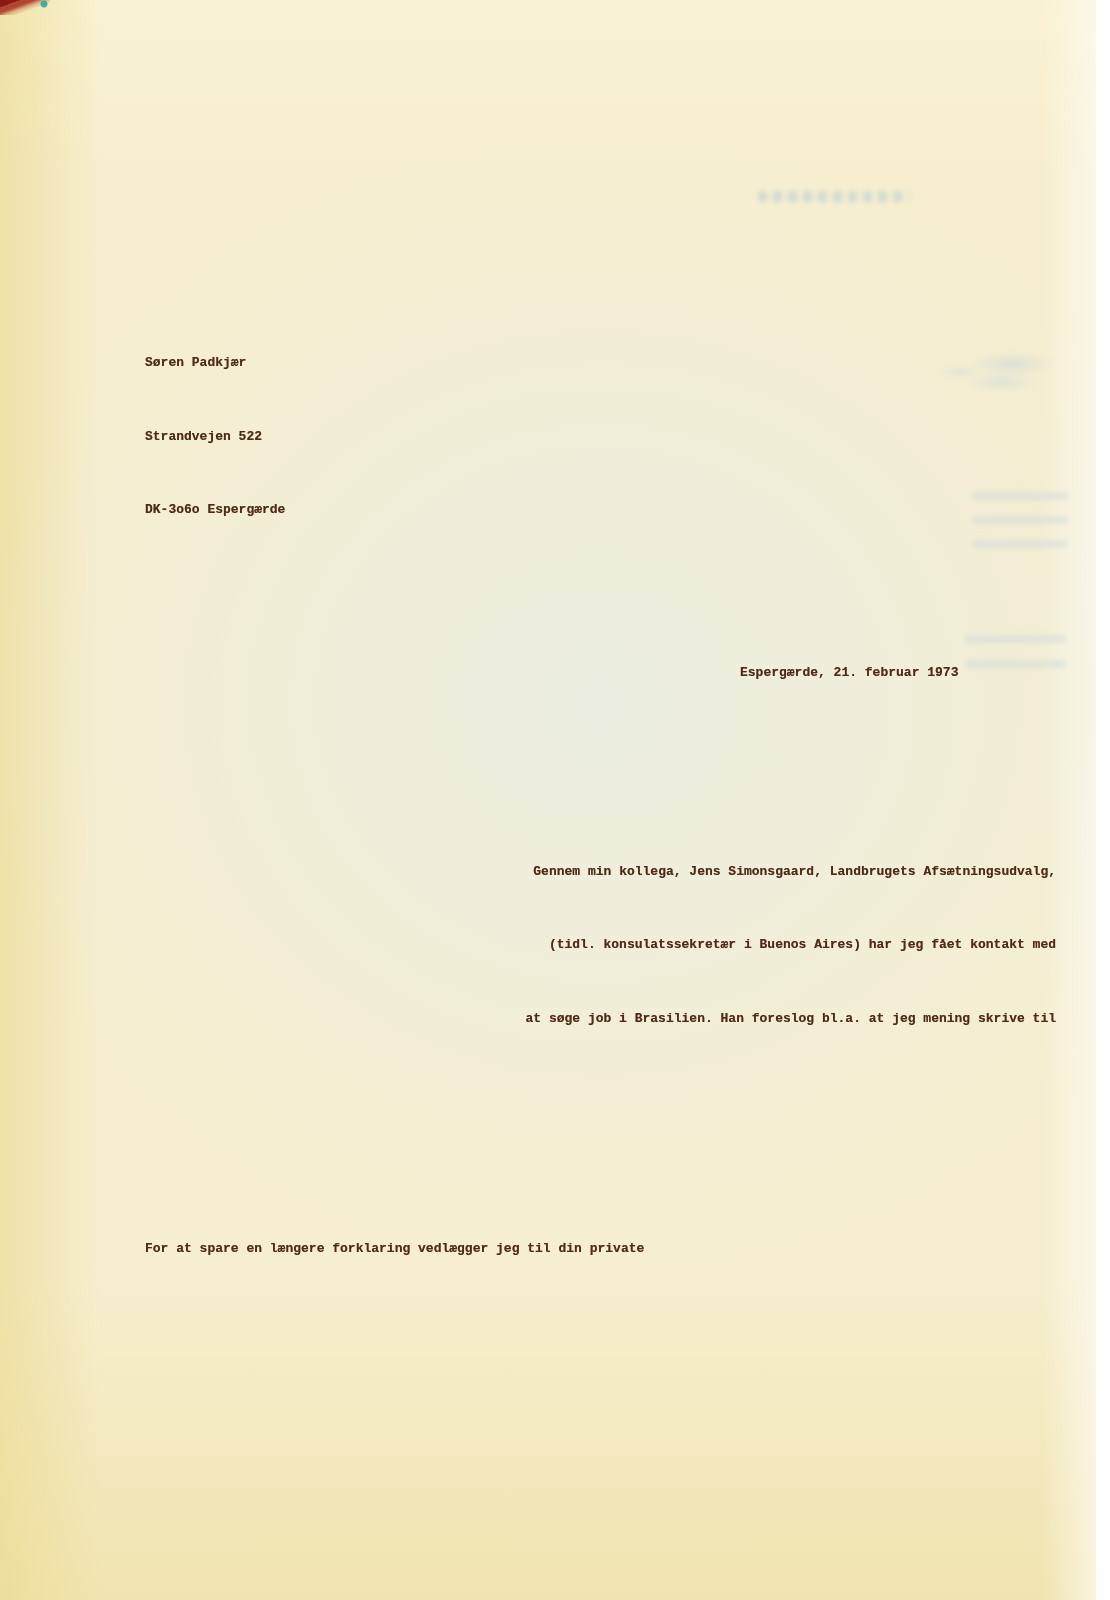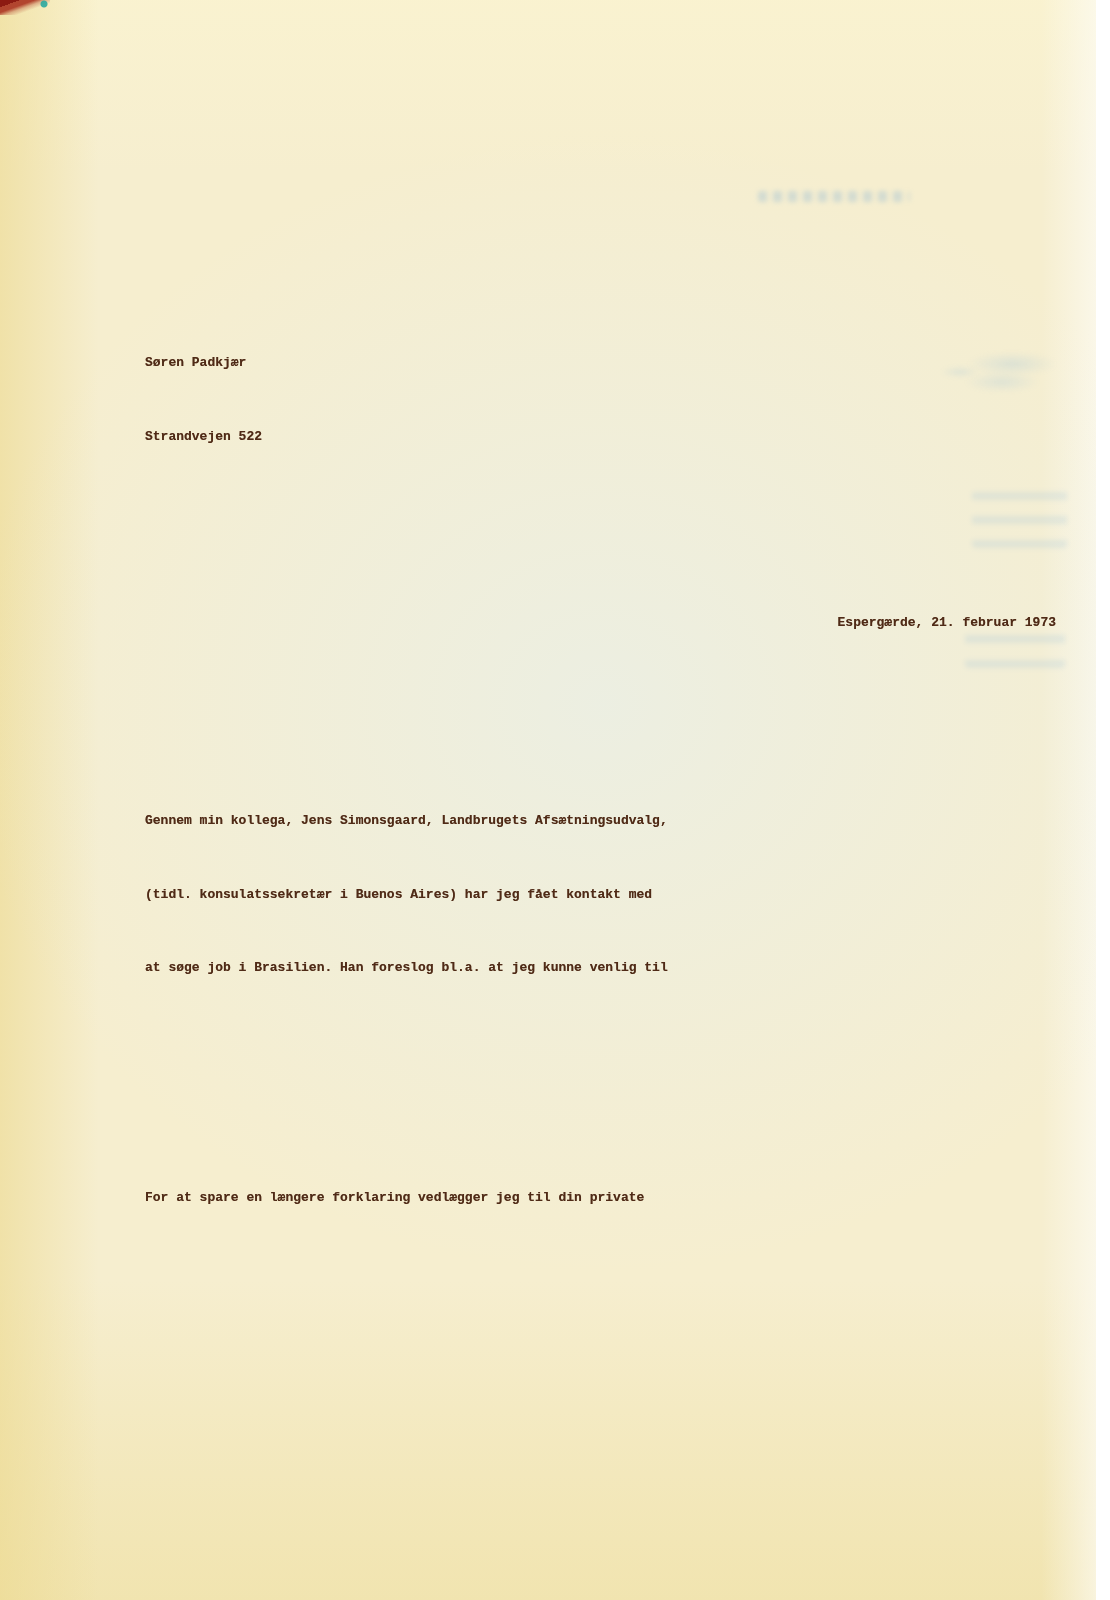--- a/index.html
+++ b/index.html
@@ -18,23 +18,23 @@
       #f6eecf;
     font-family:"Liberation Mono","DejaVu Sans Mono",monospace;
     font-size:13px;
     font-weight:700;
     line-height:24.5px;
     color:#4f2a16;
     text-shadow:0 0 0.6px rgba(79,42,22,0.55);
     white-space:pre;
   }
   .sender{margin:0;}
-  .dateline{margin-top:39px;margin-left:595px;text-align:right;}
+  .dateline{margin-top:16px;margin-left:595px;}
   .salutation{margin-top:72px;}
-  .para-1{margin-top:27px;}
+  .para-1{margin-top:27px;text-align:right;}
   .para-2{margin-top:34px;}
   .line{height:24.5px;}
   
   .corner-artifact{
     position:absolute;left:0;top:0;width:50px;height:15px;
     background:
       radial-gradient(circle at 44px 4px, rgba(42,168,160,0.9) 0 3px, rgba(42,168,160,0) 4px),
       linear-gradient(160deg, #8c1a12 0 22%, #b2452f 22% 38%, rgba(178,69,47,0.35) 50%, rgba(178,69,47,0) 64%);
     filter:blur(0.5px);
     pointer-events:none;
@@ -60,29 +60,30 @@
   <div class="corner-artifact"></div>
   <div class="smudge smudge-1"></div>
   <div class="smudge smudge-2"></div>
   <div class="smudge smudge-3"></div>
   <div class="smudge smudge-4"></div>
   <div class="smudge smudge-5"></div>
 
   <div class="sender">
     <div class="line">Søren Padkjær</div>
     <div class="line">Strandvejen 522</div>
+    <div class="line">DK-3o6o Espergærde</div>
   </div>
 
   <div class="dateline line">Espergærde, 21. februar 1973</div>
 
 
   <div class="para-1">
     <div class="line">Gennem min kollega, Jens Simonsgaard, Landbrugets Afsætningsudvalg,</div>
     <div class="line">(tidl. konsulatssekretær i Buenos Aires) har jeg fået kontakt med</div>
-    <div class="line">at søge job i Brasilien. Han foreslog bl.a. at jeg kunne venlig til</div>
+    <div class="line">at søge job i Brasilien. Han foreslog bl.a. at jeg mening skrive til</div>
   </div>
 
   <div class="para-2">
     <div class="line">For at spare en længere forklaring vedlægger jeg til din private</div>
     
     
     
     
     
     

